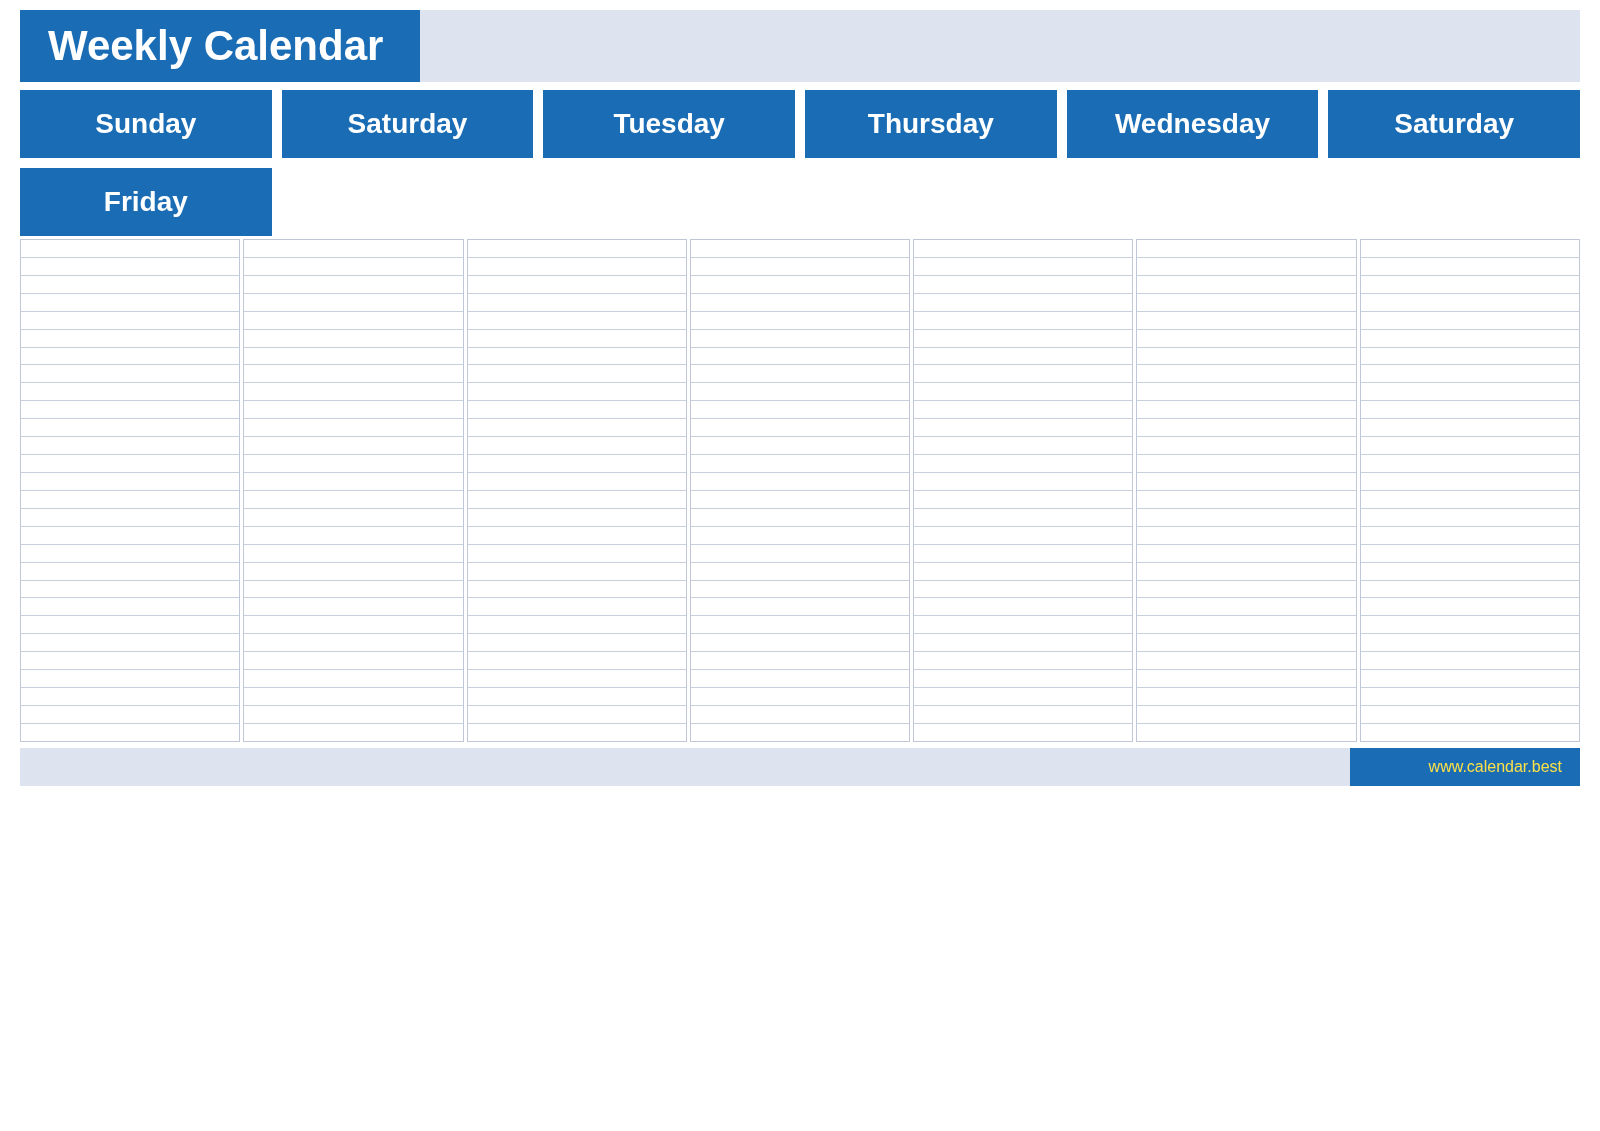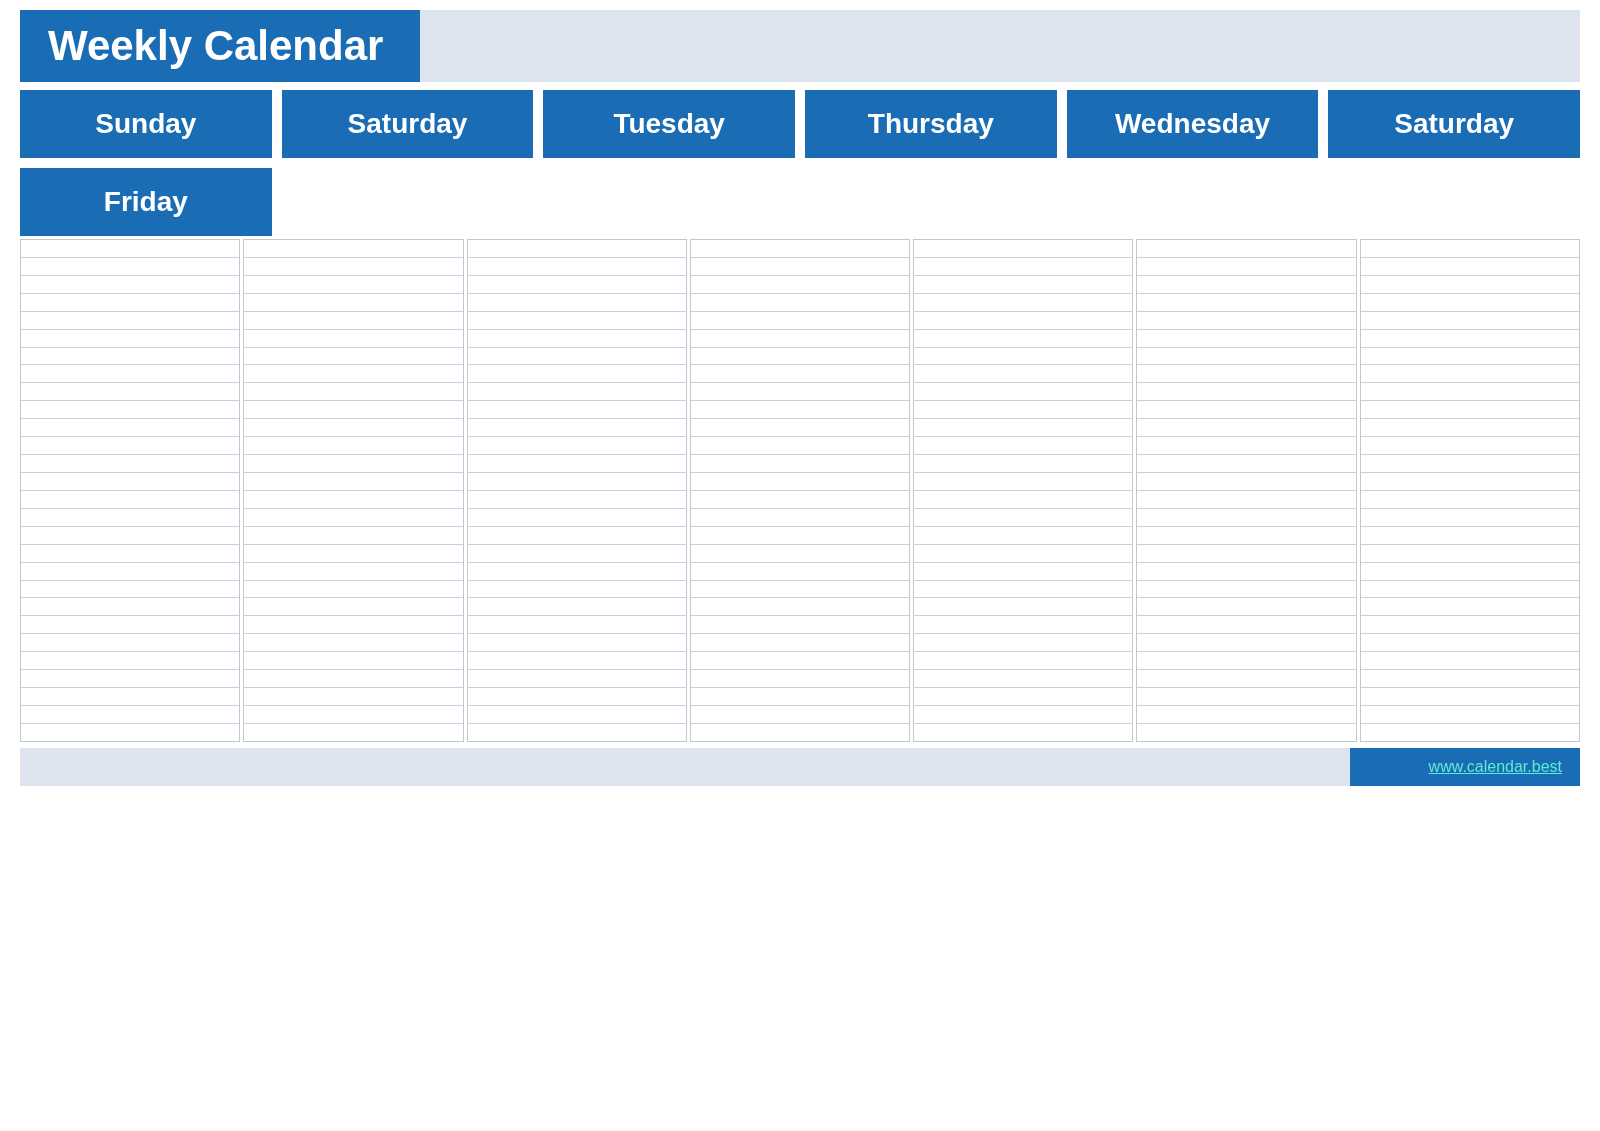--- a/index.html
+++ b/index.html
@@ -112,23 +112,22 @@
       background: #1a6db5;
       height: 100%;
       display: flex;
       align-items: center;
       padding: 0 18px;
       min-width: 230px;
       justify-content: flex-end;
     }
 
     .footer-link {
-      color: #5eead4;
+      color: #fde047;
       font-size: 16px;
-      text-decoration: underline;
     }
   </style>
 </head>
 <body>
 
 <div class="page-wrapper">
 
   <div class="header-row">
     <div class="title-box">
       <span class="title-text">Weekly Calendar</span>

